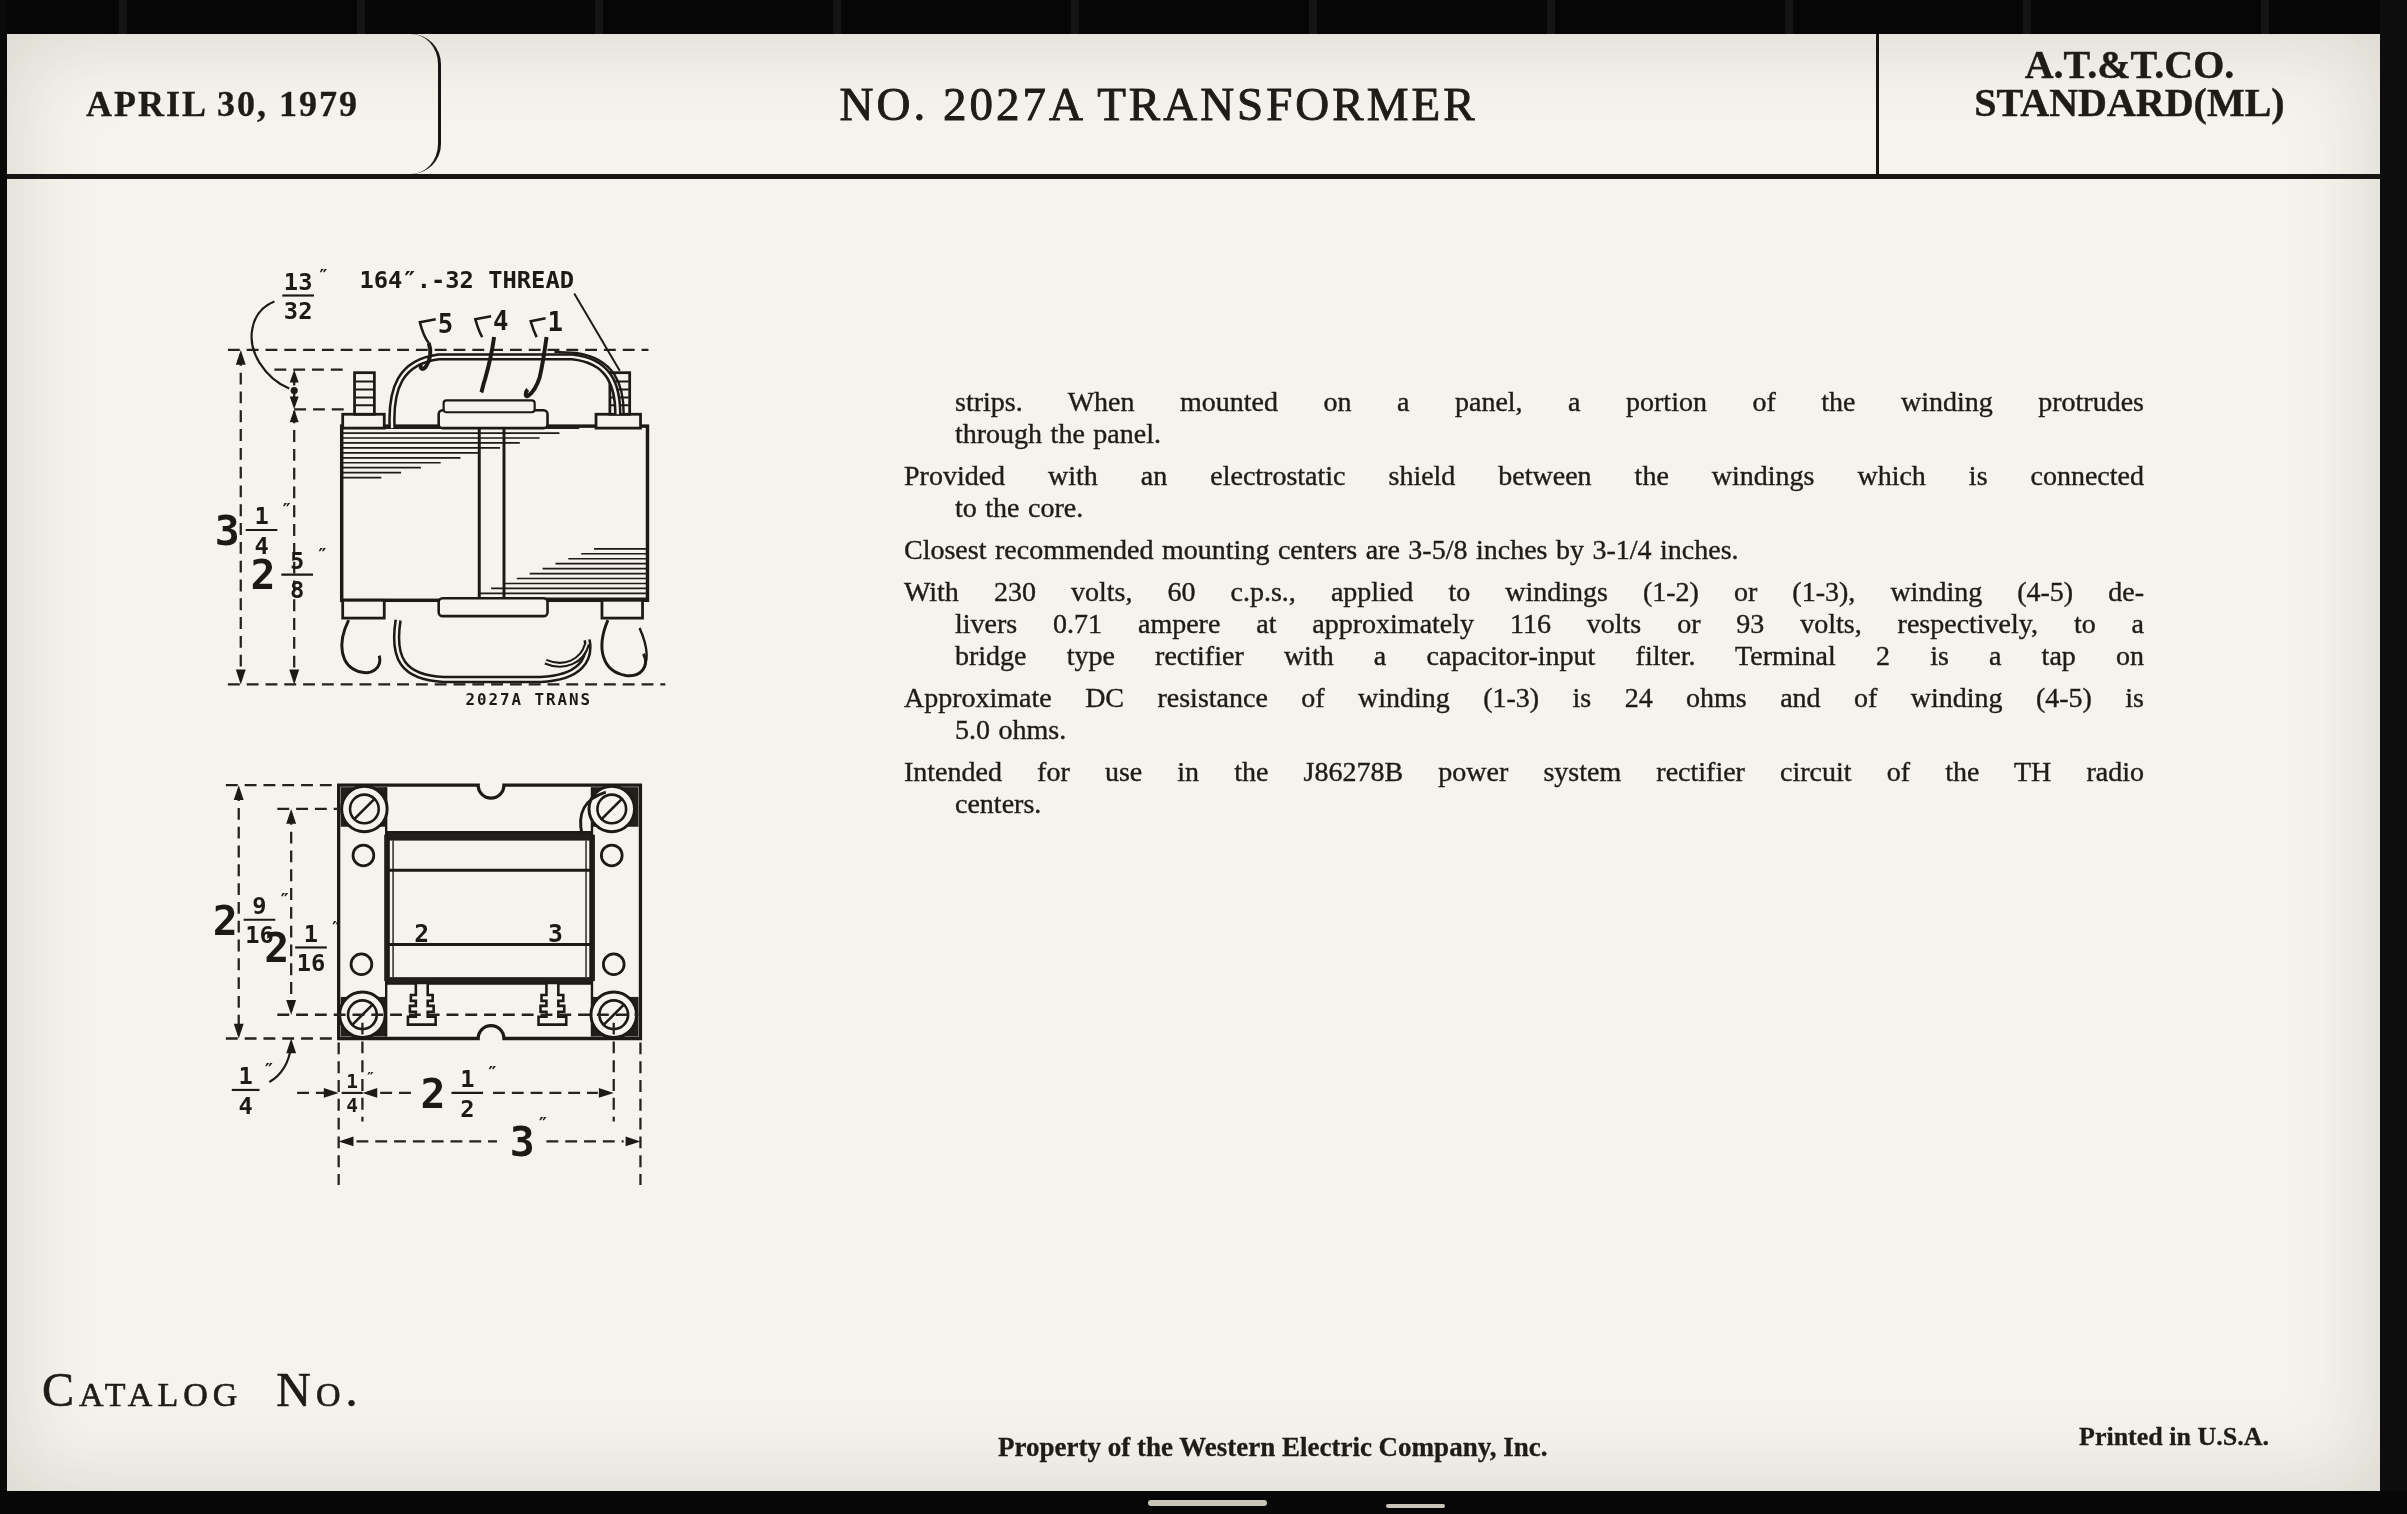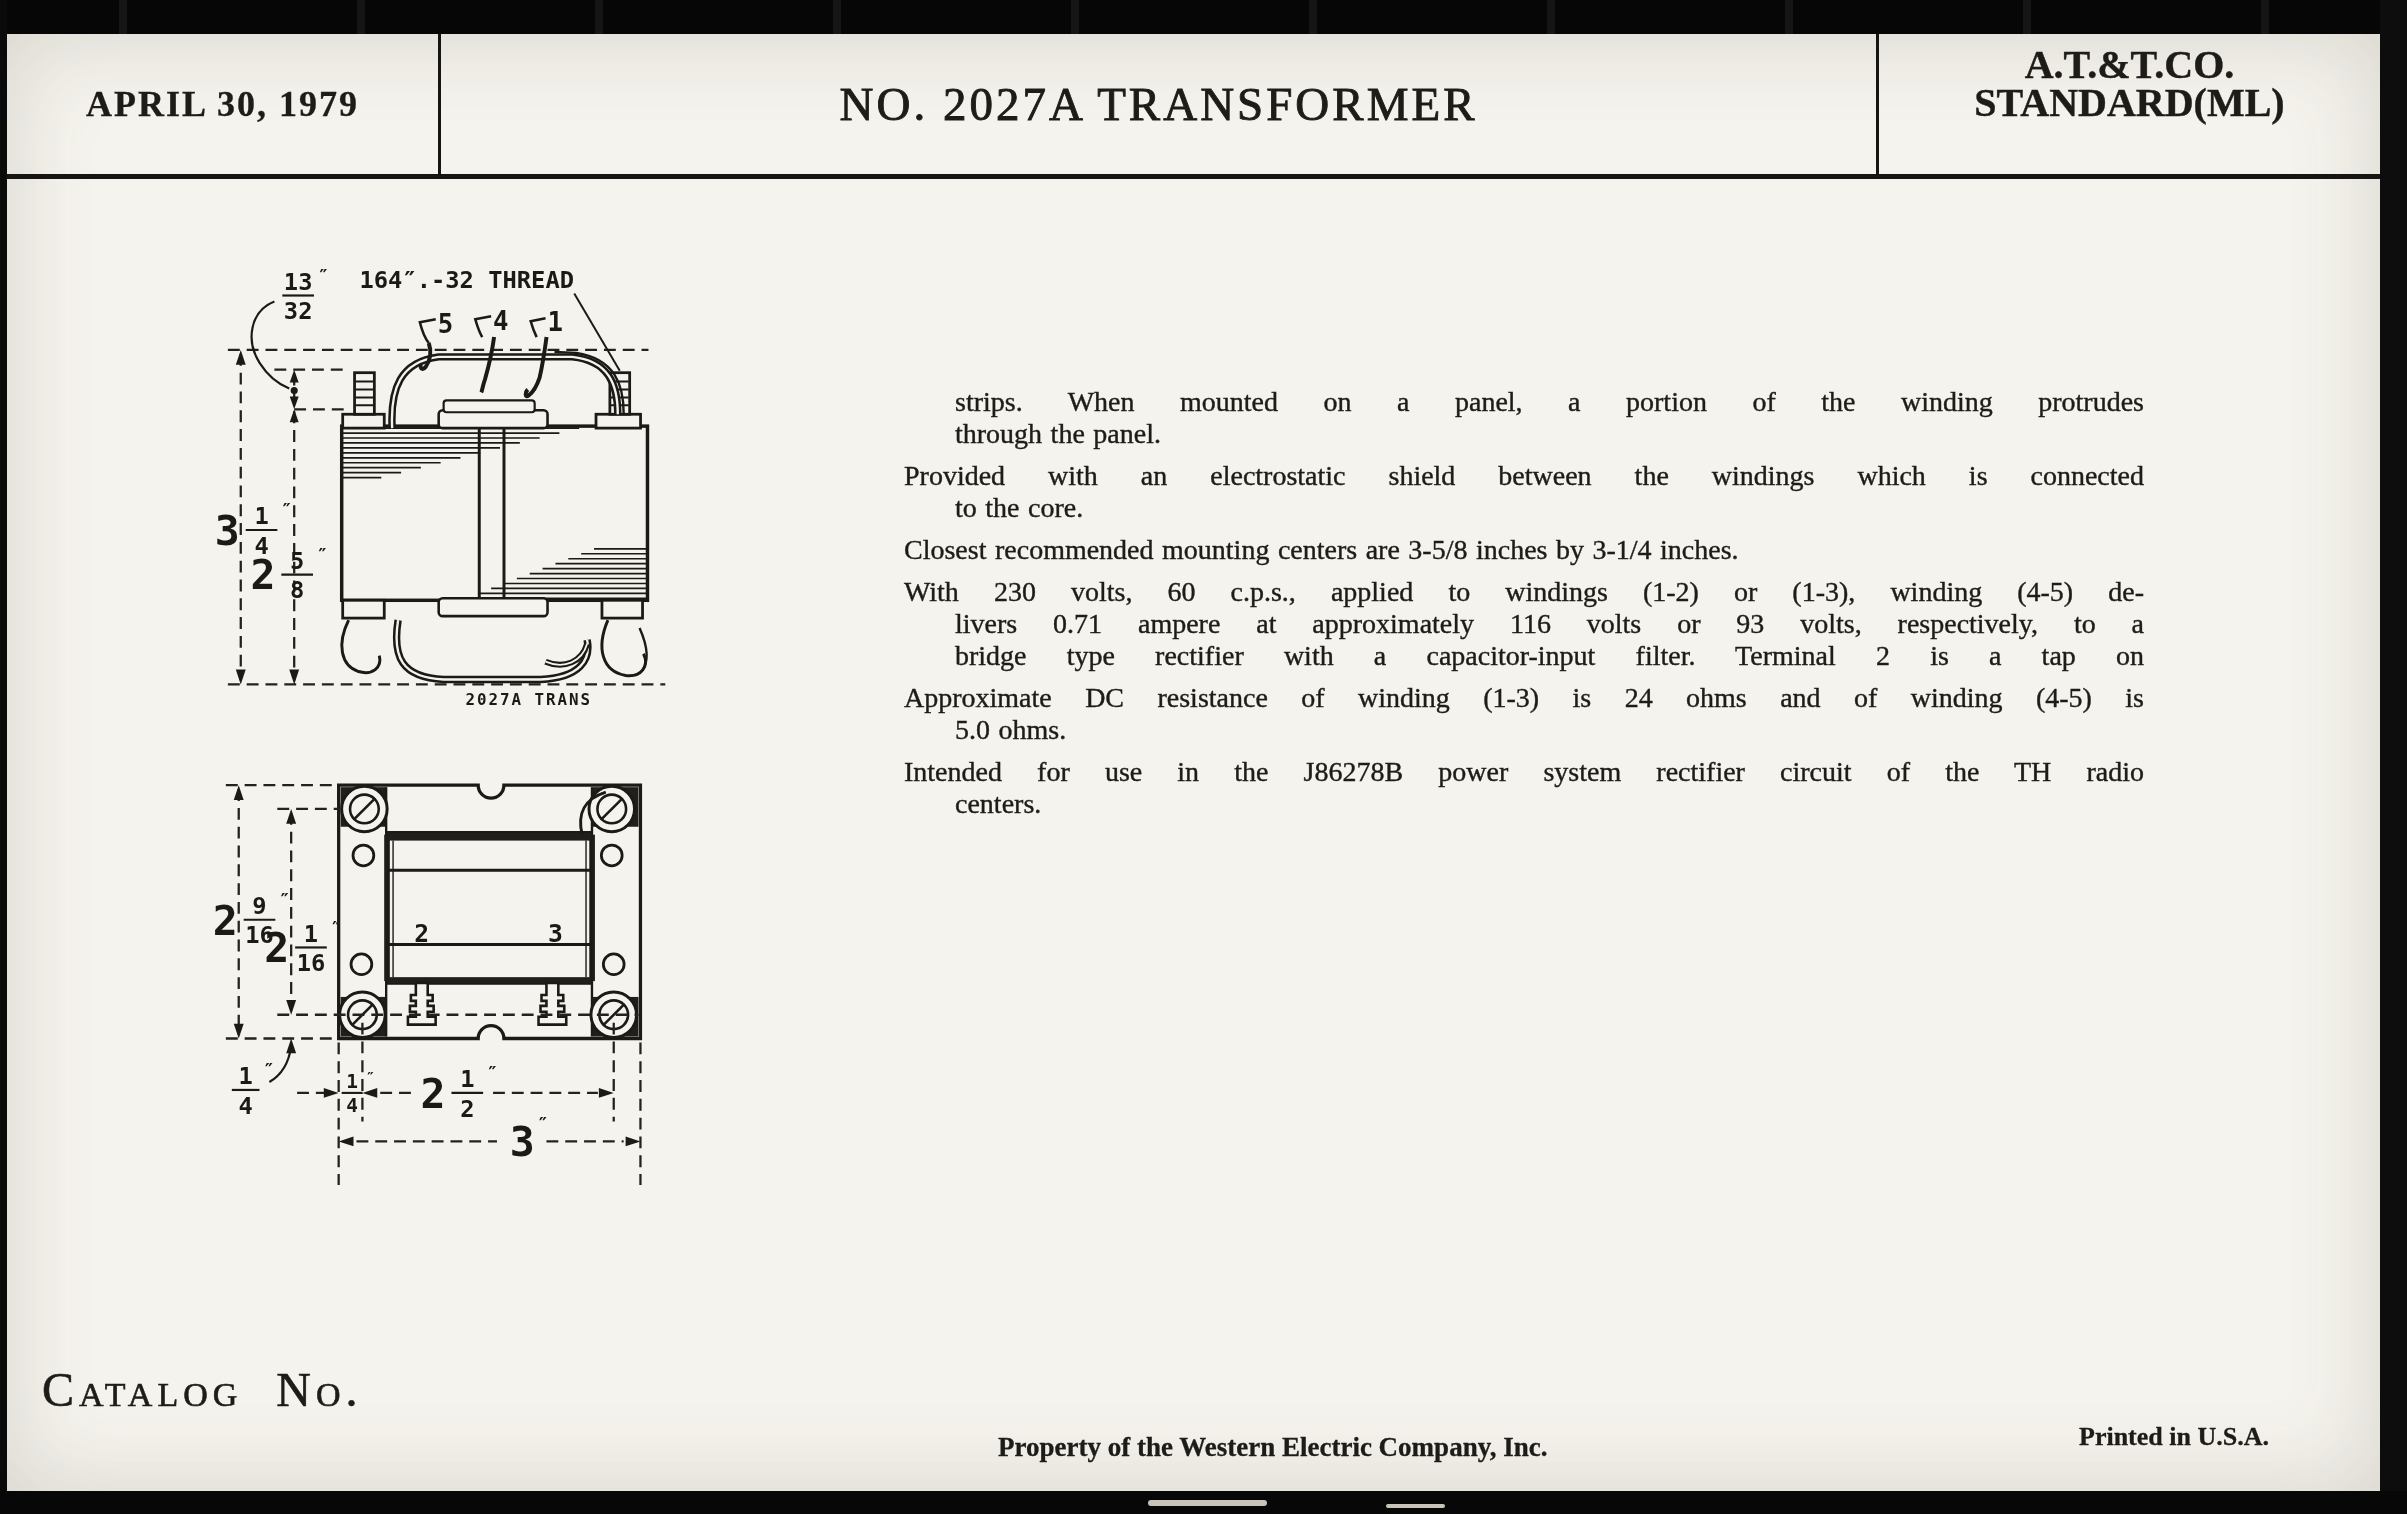--- a/index.html
+++ b/index.html
@@ -18,21 +18,21 @@
   .page{
     position:absolute;left:7px;top:34px;width:2373px;height:1457px;
     background:#f5f3ed;color:#1e1c19;
     box-shadow:inset 0 0 89px rgba(80,70,55,.18);
   }
 
   
   .hdr{position:absolute;left:0;top:0;width:2373px;height:140px;border-bottom:5px solid #161513;display:flex;}
   .hdr-cell{box-sizing:border-box;display:flex;align-items:center;justify-content:center;}
   .hdr-date{width:434px;border-right:3px solid #161513;
-    font-weight:bold;font-size:36px;letter-spacing:2px;-webkit-text-stroke:0.3px #1e1c19;}
+    font-weight:bold;font-size:36px;letter-spacing:2px;border-radius:30px;-webkit-text-stroke:0.3px #1e1c19;}
   .hdr-title{flex:1;font-size:47px;letter-spacing:3px;-webkit-text-stroke:0.9px #1e1c19;}
   .hdr-org{width:504px;border-left:3px solid #161513;flex-direction:column;justify-content:flex-start;
     padding-top:12px;font-weight:bold;font-size:40px;line-height:38px;text-align:center;
     -webkit-text-stroke:0.4px #1e1c19;}
 
   
   .text-col{position:absolute;left:897px;top:352px;width:1240px;
     font-size:28px;line-height:32px;-webkit-text-stroke:0.4px #211f1b;word-spacing:1.5px;}
   .para{margin:0 0 10px 0;}
   .pline{text-align:justify;text-align-last:justify;}

